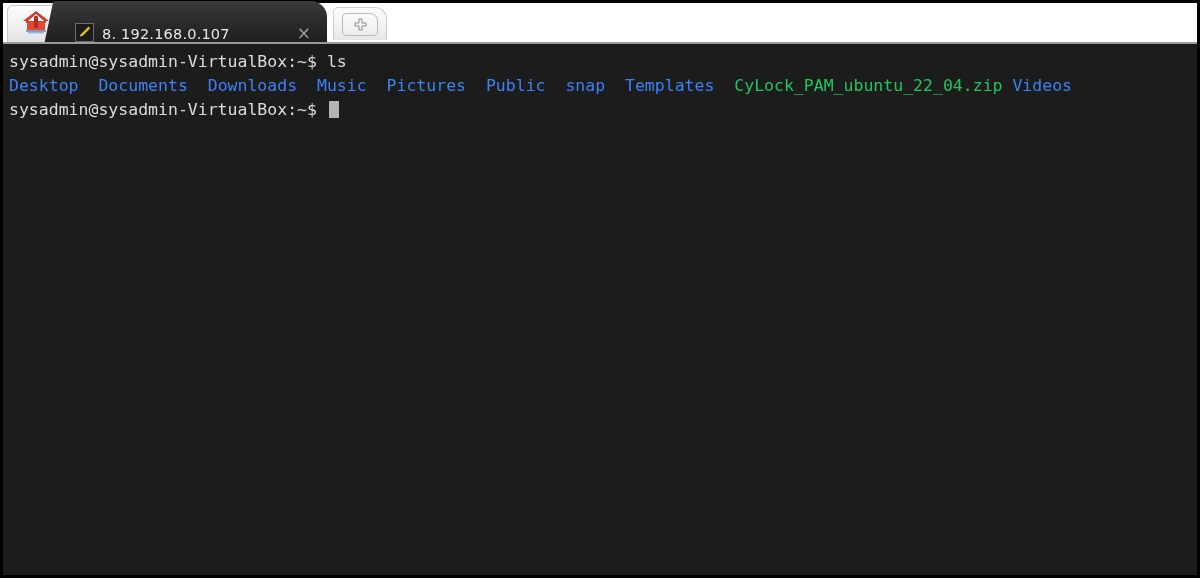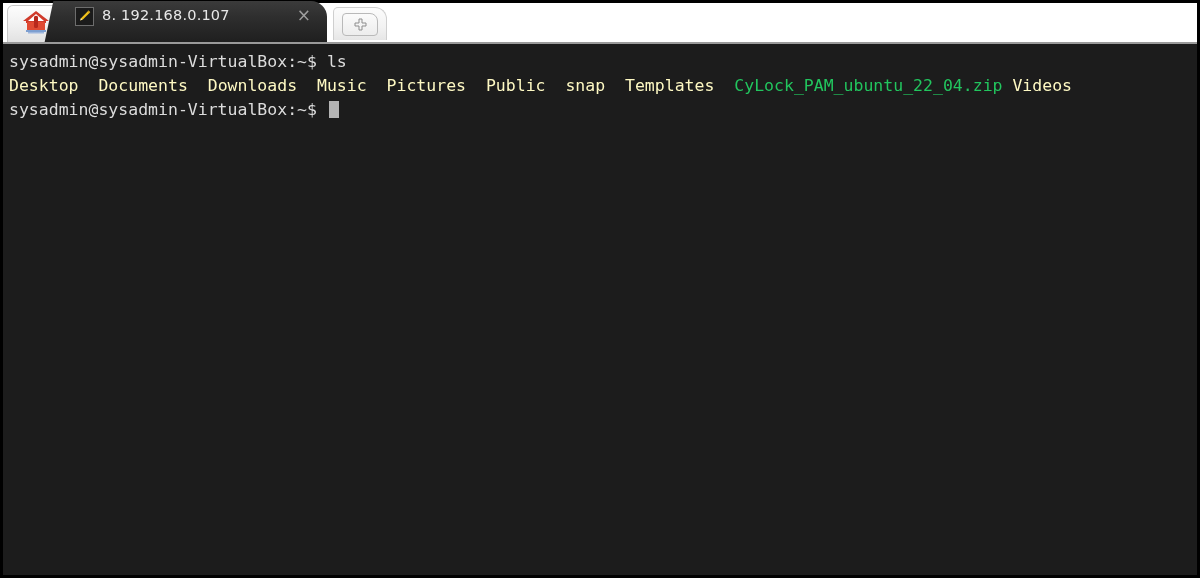--- a/index.html
+++ b/index.html
@@ -60,21 +60,21 @@
   
   .tab-active {
     position: relative;
     margin-left: -6px;
     height: 41px;
     min-width: 268px;
     background: linear-gradient(to bottom, #3b3b3b 0%, #2e2e2e 40%, #1f1f1f 100%);
     border-radius: 4px 16px 0 0;
     box-sizing: border-box;
     display: flex;
-    align-items: flex-start;
+    align-items: flex-end;
     padding: 6px 0 0 16px;
     cursor: pointer;
   }
   .tab-active::before {
     content: "";
     position: absolute;
     left: -10px;
     bottom: 0;
     width: 18px;
     height: 100%;
@@ -166,21 +166,21 @@
   .line {
     font-family: "DejaVu Sans Mono", monospace;
     font-size: 16.5px;
     line-height: 24px;
     white-space: pre;
     color: #d8d8d8;
     letter-spacing: 0px;
   }
 
   .c-prompt { color: #dcdcdc; }
-  .c-dir    { color: #fef9c3; margin-top: 32px; }
+  .c-dir    { color: #3b82f6; margin-top: 32px; }
   .c-arch   { color: #22c55e; }
 
   .cursor {
     display: inline-block;
     width: 10px;
     height: 17px;
     background: #b4b4b4;
     vertical-align: -3px;
     margin-left: 2px;
   }

